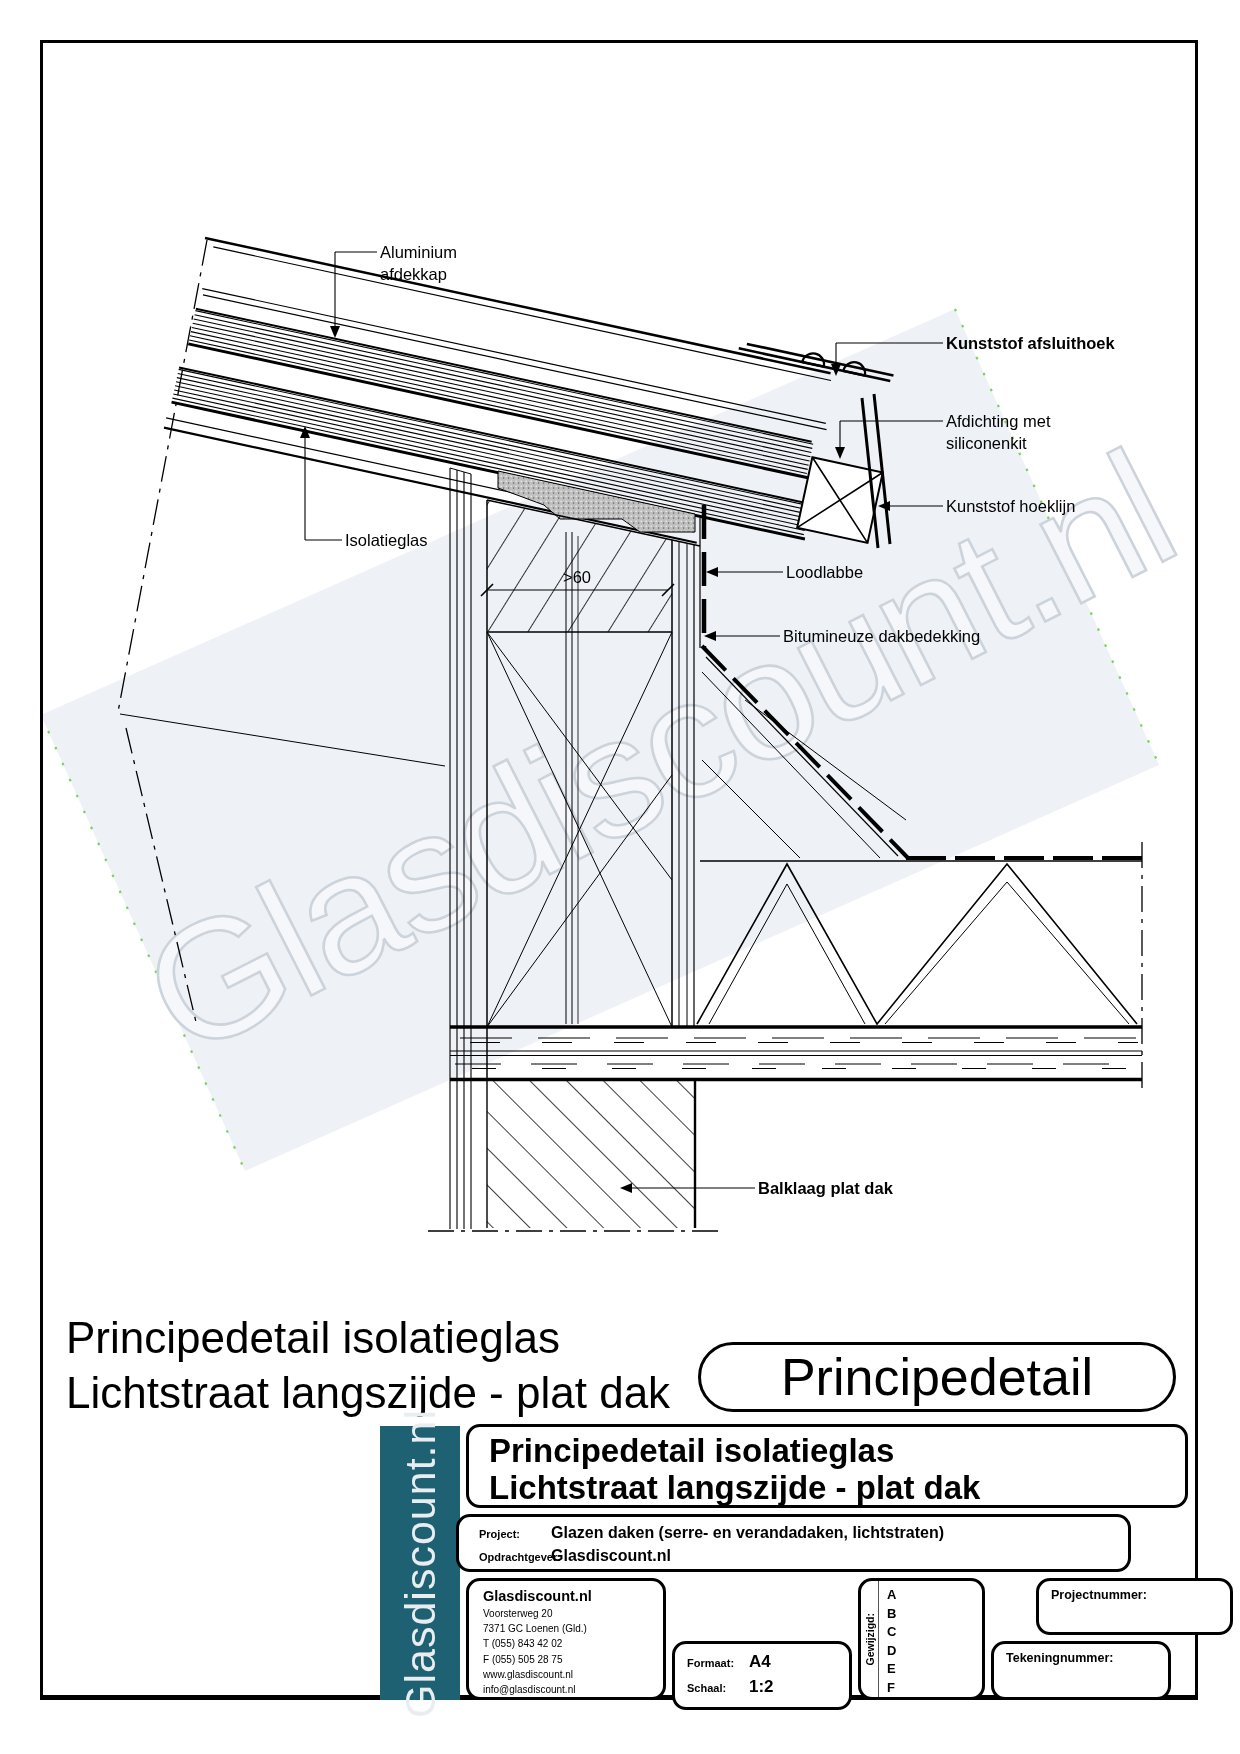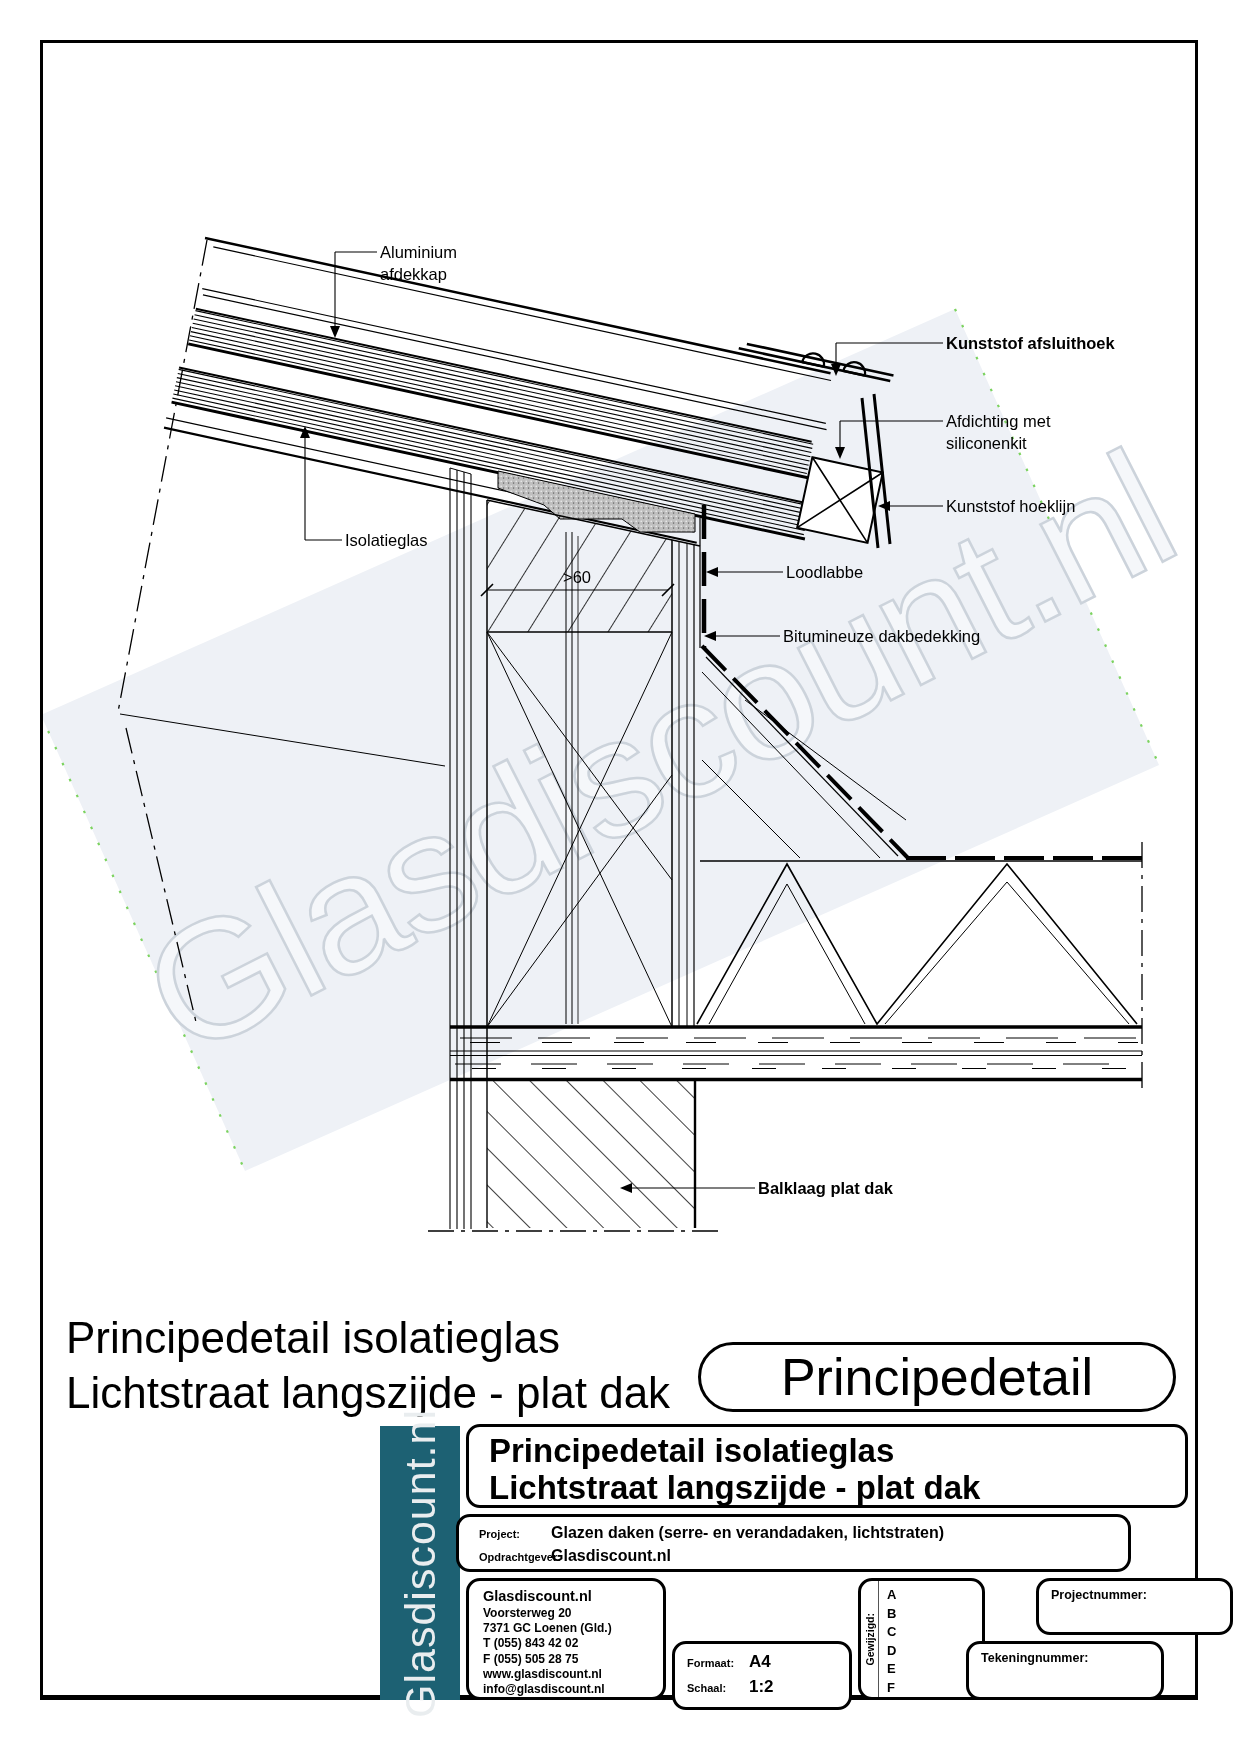--- a/index.html
+++ b/index.html
@@ -23,33 +23,33 @@
   .logo span{writing-mode:vertical-rl;transform:rotate(180deg);font-size:43px;
              letter-spacing:1px;font-weight:400;}
   .row1{left:86px;top:0;width:722px;height:84px;padding:5px 0 0 20px;}
   .row1 div{font-size:33px;font-weight:700;line-height:37px;white-space:nowrap;}
   .row2{left:76px;top:90px;width:675px;height:58px;padding:7px 0 0 20px;}
   .fldrow{display:flex;align-items:baseline;height:23px;}
   .fldlbl{font-size:11px;font-weight:700;width:72px;flex:none;}
   .fldval{font-size:16px;font-weight:600;white-space:nowrap;}
   .addr{left:86px;top:154px;width:200px;height:122px;padding:7px 0 0 14px;}
   .addr .co{font-size:14.5px;font-weight:700;margin-bottom:2px;}
-  .addr div.ln{font-size:12px;line-height:15.2px;font-weight:700;}
+  .addr div.ln{font-size:10px;line-height:15.2px;font-weight:400;}
   .b-dat{left:292px;top:154px;width:180px;height:57px;padding:7px 0 0 12px;}
   .b-for{left:292px;top:217px;width:180px;height:69px;padding:8px 0 0 12px;}
   .b-dat .fldlbl,.b-for .fldlbl{width:62px;font-weight:700;}
   .b-dat .fldval,.b-for .fldval{font-size:17px;font-weight:700;}
   .b-dat .fldrow,.b-for .fldrow{height:25px;}
   .gew{left:478px;top:154px;width:127px;height:122px;}
   .gewlbl{position:absolute;left:1px;top:0;width:16px;height:100%;display:flex;
           align-items:center;justify-content:center;border-right:1px solid #555;}
   .gewlbl span{writing-mode:vertical-rl;transform:rotate(180deg);font-size:10.5px;font-weight:700;}
   .gewopts{position:absolute;left:26px;top:5px;font-size:13px;font-weight:700;line-height:18.5px;}
   .b-pn{left:611px;top:154px;width:197px;height:57px;padding:7px 0 8px 12px;margin-left:45px;}
-  .b-tn{left:586px;top:217px;width:198px;height:59px;padding:7px 0 0 12px;}
+  .b-tn{left:611px;top:217px;width:180px;height:59px;padding:7px 0 0 12px;}
   .b-pn span,.b-tn span{font-size:12.5px;font-weight:700;}
 </style>
 </head>
 <body>
 
 <div class="page">
   <div class="frame"></div>
 
   <svg width="1240" height="1754" viewBox="0 0 1240 1754" style="position:absolute;left:0;top:0;">
     <defs>

